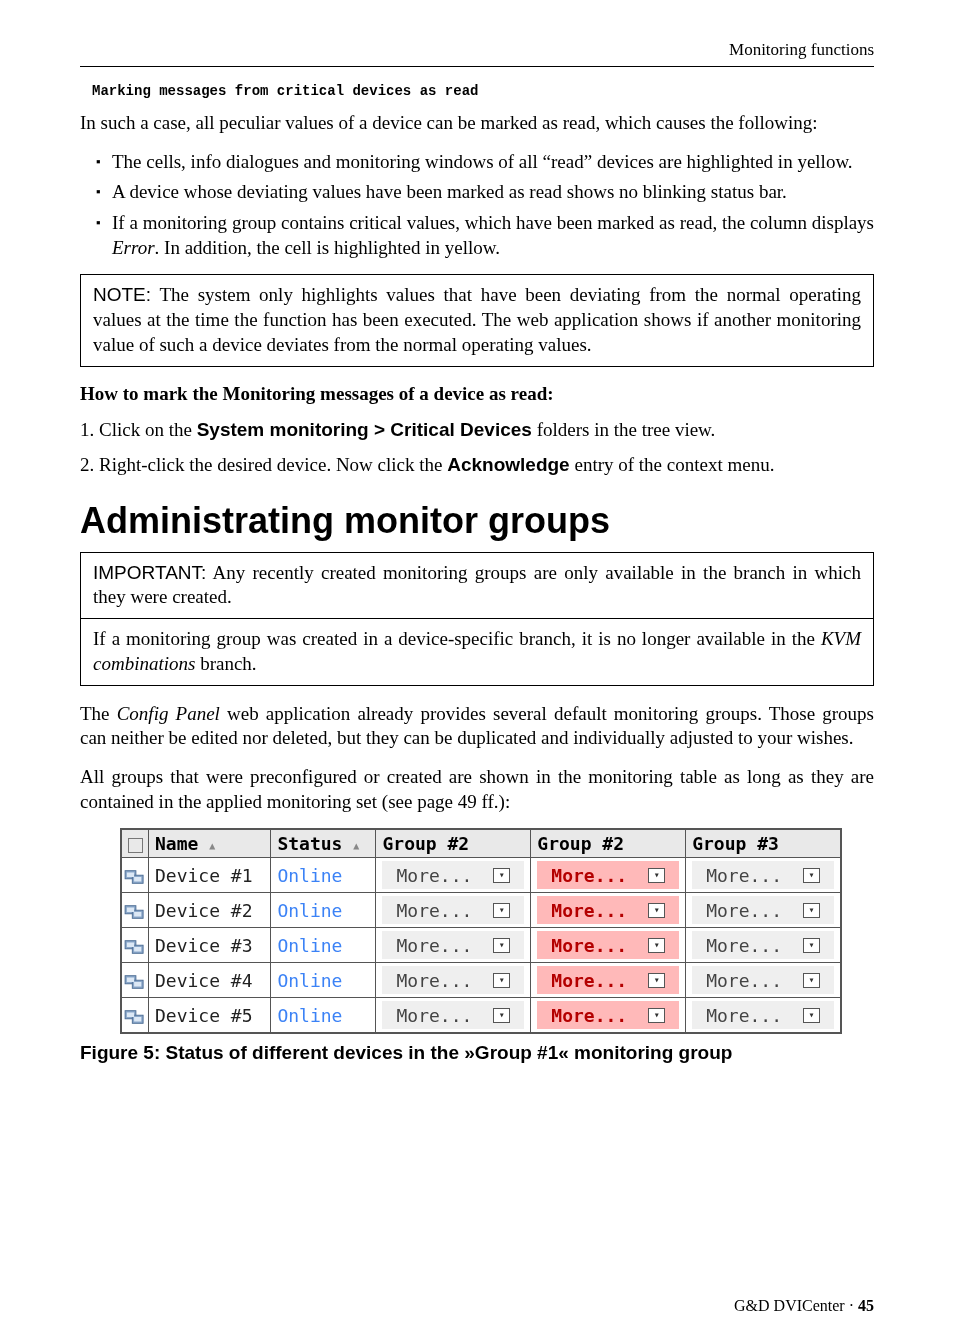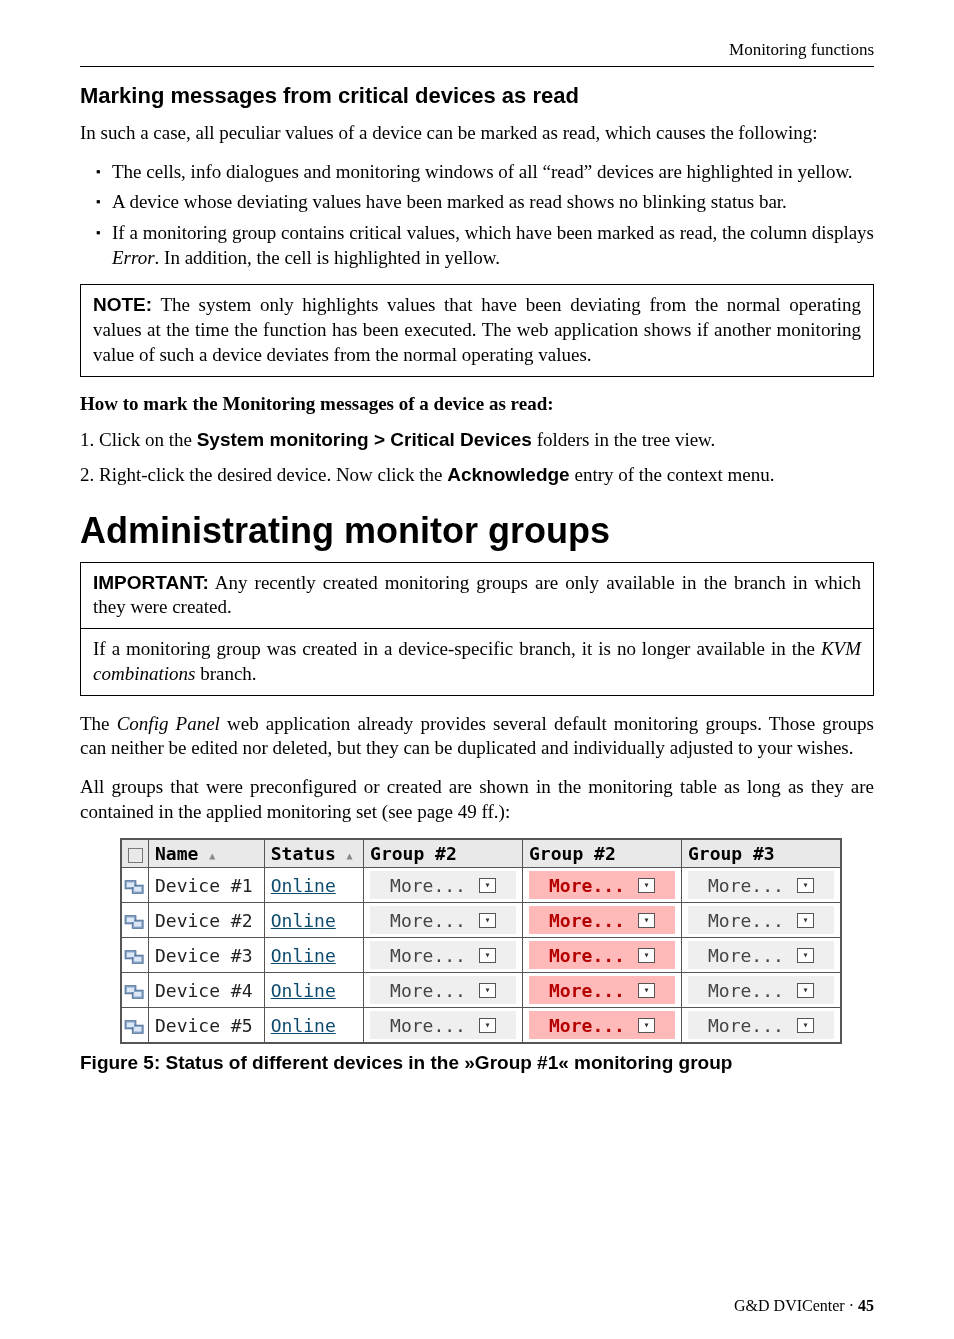--- a/index.html
+++ b/index.html
@@ -21,24 +21,24 @@
     text-align: right;
     font-size: 17px;
     padding-bottom: 6px;
   }
   hr.top {
     border: none;
     border-top: 1.5px solid #000;
     margin: 0 0 16px 0;
   }
   h2.section-title {
-    font-family: Liberation Sans, sans-serif;
-    font-weight: bold;
-    font-size: 22px;
-    margin: 10px 0 12px 0;
+    font-family: Liberation Mono, monospace;
+    font-weight: bold;
+    font-size: 14px;
+    margin: 10px 0 12px 12px;
   }
   p.body {
     font-size: 19px;
     line-height: 1.3;
     margin: 0 0 14px 0;
     text-align: justify;
   }
   ul.bullets {
     margin: 0 0 14px 0;
     padding-left: 16px;
@@ -62,21 +62,21 @@
   .note-box {
     border: 1px solid #000;
     padding: 8px 12px;
     margin: 8px 0 16px 0;
     font-size: 19px;
     line-height: 1.3;
     text-align: justify;
   }
   .note-box .note-label {
     font-family: Arial, Helvetica, sans-serif;
-    font-weight: bold;
+    font-weight: normal;
   }
   .note-box hr.inner {
     border: none;
     border-top: 1px solid #000;
     margin: 8px -12px;
   }
   .howto {
     font-size: 19px;
     font-weight: bold;
     margin: 6px 0 12px 0;
@@ -131,27 +131,27 @@
     width: 13px; height: 13px;
     border: 1px solid #777;
     vertical-align: middle;
   }
   .sort-tri {
     font-size: 10px;
     color: #888;
     vertical-align: middle;
   }
   td.name { color: #222; }
-  td.status-online a { color: #0c4a6e; text-decoration: underline; cursor: pointer; }
+  td.status-online a { color: #3b82f6; cursor: pointer; }
   td.gcell { padding: 0; }
   .gcell-inner {
     display: flex;
     align-items: center;
     justify-content: space-between;
-    padding: 3px 20px;
+    padding: 3px 14px;
     height: 22px;
   }
   .g-red { background: #ffb9b9; color: #b40000; font-weight: bold; }
   .g-gray { background: #efefef; color: #444; }
   .dd {
     display: inline-block;
     border: 1px solid #555;
     width: 15px; height: 13px;
     text-align: center;
     font-size: 10px;

